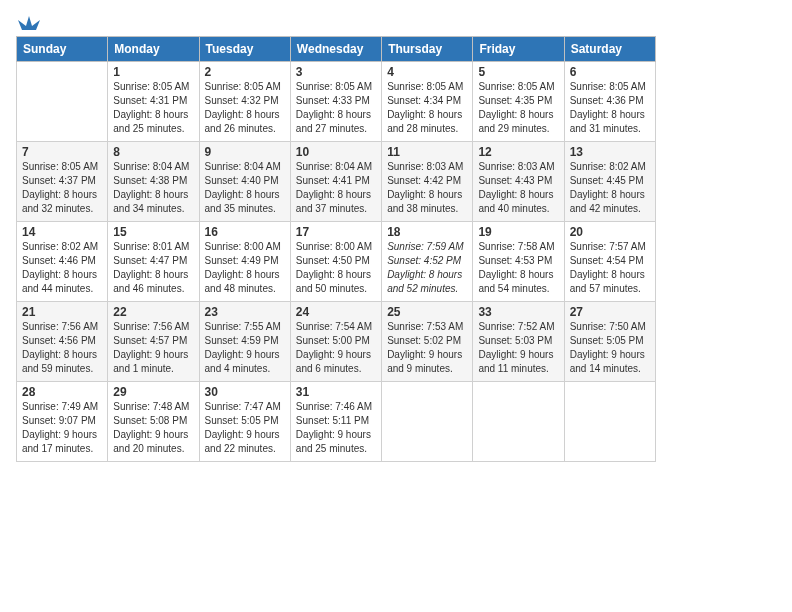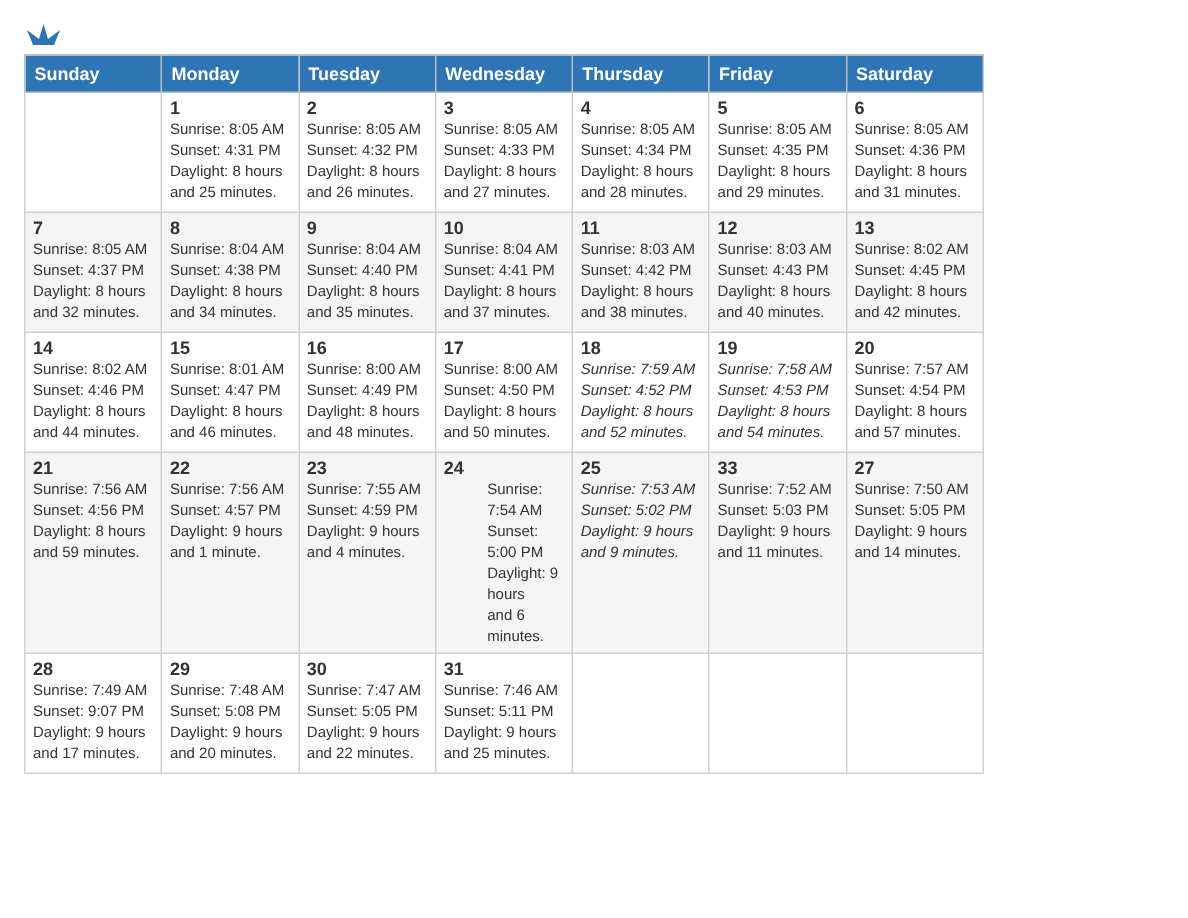--- a/index.html
+++ b/index.html
@@ -259,21 +259,21 @@
           </td>
           <td>
             <span class="day-number">18</span>
             <div class="day-info" style="white-space: pre-line; font-style: italic;">Sunrise: 7:59 AM
 Sunset: 4:52 PM
 Daylight: 8 hours
 and 52 minutes.</div>
           </td>
           <td>
             <span class="day-number">19</span>
-            <div class="day-info" style="white-space: pre-line; font-style: italic;">Sunrise: 7:58 AM
+            <div class="day-info" style="white-space: pre-line;">Sunrise: 7:58 AM
 Sunset: 4:53 PM
 Daylight: 8 hours
 and 54 minutes.</div>
           </td>
           <td>
             <span class="day-number">20</span>
             <div class="day-info" style="white-space: pre-line;">Sunrise: 7:57 AM
 Sunset: 4:54 PM
 Daylight: 8 hours
 and 57 minutes.</div>
@@ -296,28 +296,28 @@
           </td>
           <td>
             <span class="day-number">23</span>
             <div class="day-info" style="white-space: pre-line;">Sunrise: 7:55 AM
 Sunset: 4:59 PM
 Daylight: 9 hours
 and 4 minutes.</div>
           </td>
           <td>
             <span class="day-number">24</span>
-            <div class="day-info" style="white-space: pre-line; margin-left: 29px;">Sunrise: 7:54 AM
+            <div class="day-info" style="white-space: pre-line;">Sunrise: 7:54 AM
 Sunset: 5:00 PM
 Daylight: 9 hours
 and 6 minutes.</div>
           </td>
           <td>
             <span class="day-number">25</span>
-            <div class="day-info" style="white-space: pre-line; font-style: italic;">Sunrise: 7:53 AM
+            <div class="day-info" style="white-space: pre-line;">Sunrise: 7:53 AM
 Sunset: 5:02 PM
 Daylight: 9 hours
 and 9 minutes.</div>
           </td>
           <td>
             <span class="day-number">33</span>
             <div class="day-info" style="white-space: pre-line;">Sunrise: 7:52 AM
 Sunset: 5:03 PM
 Daylight: 9 hours
 and 11 minutes.</div>

